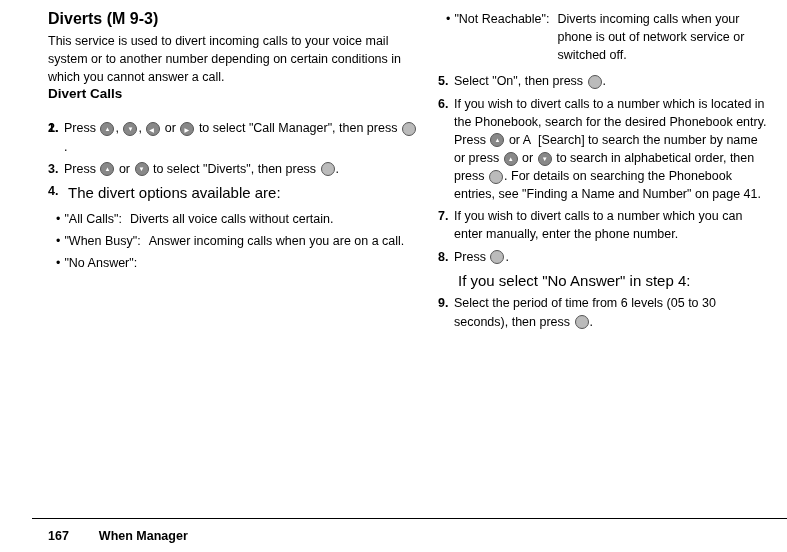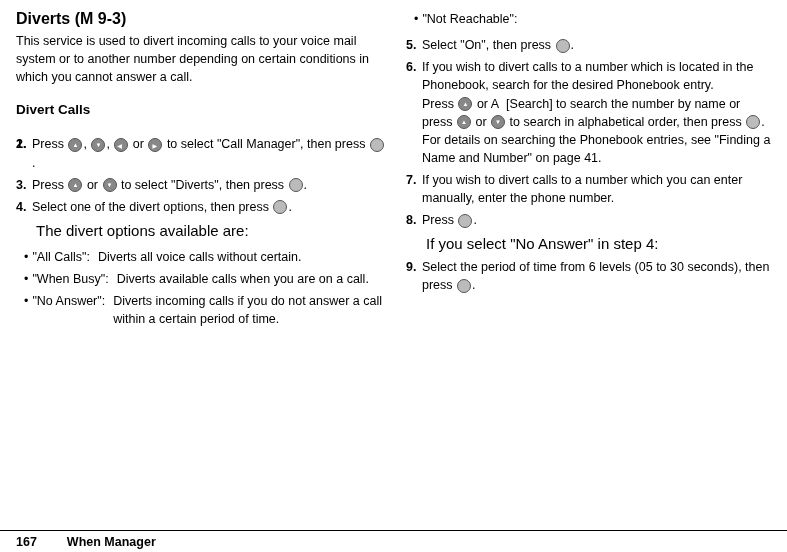--- a/index.html
+++ b/index.html
@@ -10,20 +10,21 @@
       font-size: 13px;
       color: #000;
       background: #fff;
       overflow: hidden;
       position: relative;
     }
     .page {
       display: flex;
       flex-direction: column;
       height: 552px;
+      padding-left: 32px;
     }
     .content-area {
       display: flex;
       flex: 1;
       padding: 10px 16px 10px 16px;
       gap: 20px;
     }
     .left-col {
       flex: 0 0 370px;
       max-width: 370px;
@@ -32,21 +33,21 @@
       flex: 1;
     }
     h1 {
       font-size: 16px;
       font-weight: bold;
       margin-bottom: 4px;
     }
     .intro {
       font-size: 12.5px;
       line-height: 1.45;
-      margin-bottom: 16px;
+      margin-bottom: 0;
     }
     h2 {
       font-size: 13.5px;
       font-weight: bold;
       margin-bottom: 18px;
     }
     .numbered-list {
       list-style: none;
       padding: 0;
     }
@@ -132,21 +133,21 @@
       top: 3px;
       left: 3px;
     }
     .nav-btn.center {
       background: #bbb;
     }
     .nav-btn.center::before {
       content: '';
     }
     .footer {
-      height: 22px;
+      height: 34px;
       border-top: 1px solid #000;
       display: flex;
       align-items: center;
       padding: 0 16px;
       font-size: 12.5px;
       font-weight: bold;
     }
     .footer .page-num {
       margin-right: 30px;
     }
@@ -179,58 +180,57 @@
           <span>Press <span class="nav-btn up"></span>, <span class="nav-btn down"></span>, <span class="nav-btn left"></span> or <span class="nav-btn right"></span> to select "Call Manager", then press <span class="nav-btn center"></span>.</span>
         </li>
 
         <li>
           <span class="num">3.</span>
           <span>Press <span class="nav-btn up"></span> or <span class="nav-btn down"></span> to select "Diverts", then press <span class="nav-btn center"></span>.</span>
         </li>
 
         <li>
           <span class="num">4.</span>
-          <span>Select one of the divert options, then press <span class="nav-btn center"></span>.</span>
         </li>
       </ol>
 
       <p class="indent-text">The divert options available are:</p>
 
       <ul class="bullet-list">
         <li>
           <span class="bullet">•</span>
           <div class="bullet-item-content">
             <span class="bullet-label">"All Calls":</span>
             <span class="bullet-desc">Diverts all voice calls without certain.</span>
           </div>
         </li>
         <li>
           <span class="bullet">•</span>
           <div class="bullet-item-content">
             <span class="bullet-label">"When Busy":</span>
-            <span class="bullet-desc">Diverts available calls when you are on a call.</span>
+            <span class="bullet-desc">Answer incoming calls when you are on a call.</span>
           </div>
         </li>
         <li>
           <span class="bullet">•</span>
           <div class="bullet-item-content">
             <span class="bullet-label">"No Answer":</span>
-            <span class="bullet-desc">Diverts incoming calls if you do not answer a call within a certain period of time.</span>
           </div>
         </li>
       </ul>
     </div>
 
     <div class="right-col">
 
       <ul class="bullet-list" style="margin-top:0; margin-bottom:8px;">
         <li>
           <span class="bullet">•</span>
           <div class="bullet-item-content">
             <span class="bullet-label">"Not Reachable":</span>
+            <span class="bullet-desc">Diverts incoming calls when your phone is out of network service or switched off.</span>
           </div>
         </li>
       </ul>
 
       <ol class="numbered-list">
 
         <li>
           <span class="num">5.</span>
           <span>Select "On", then press <span class="nav-btn center"></span>.</span>
         </li>

